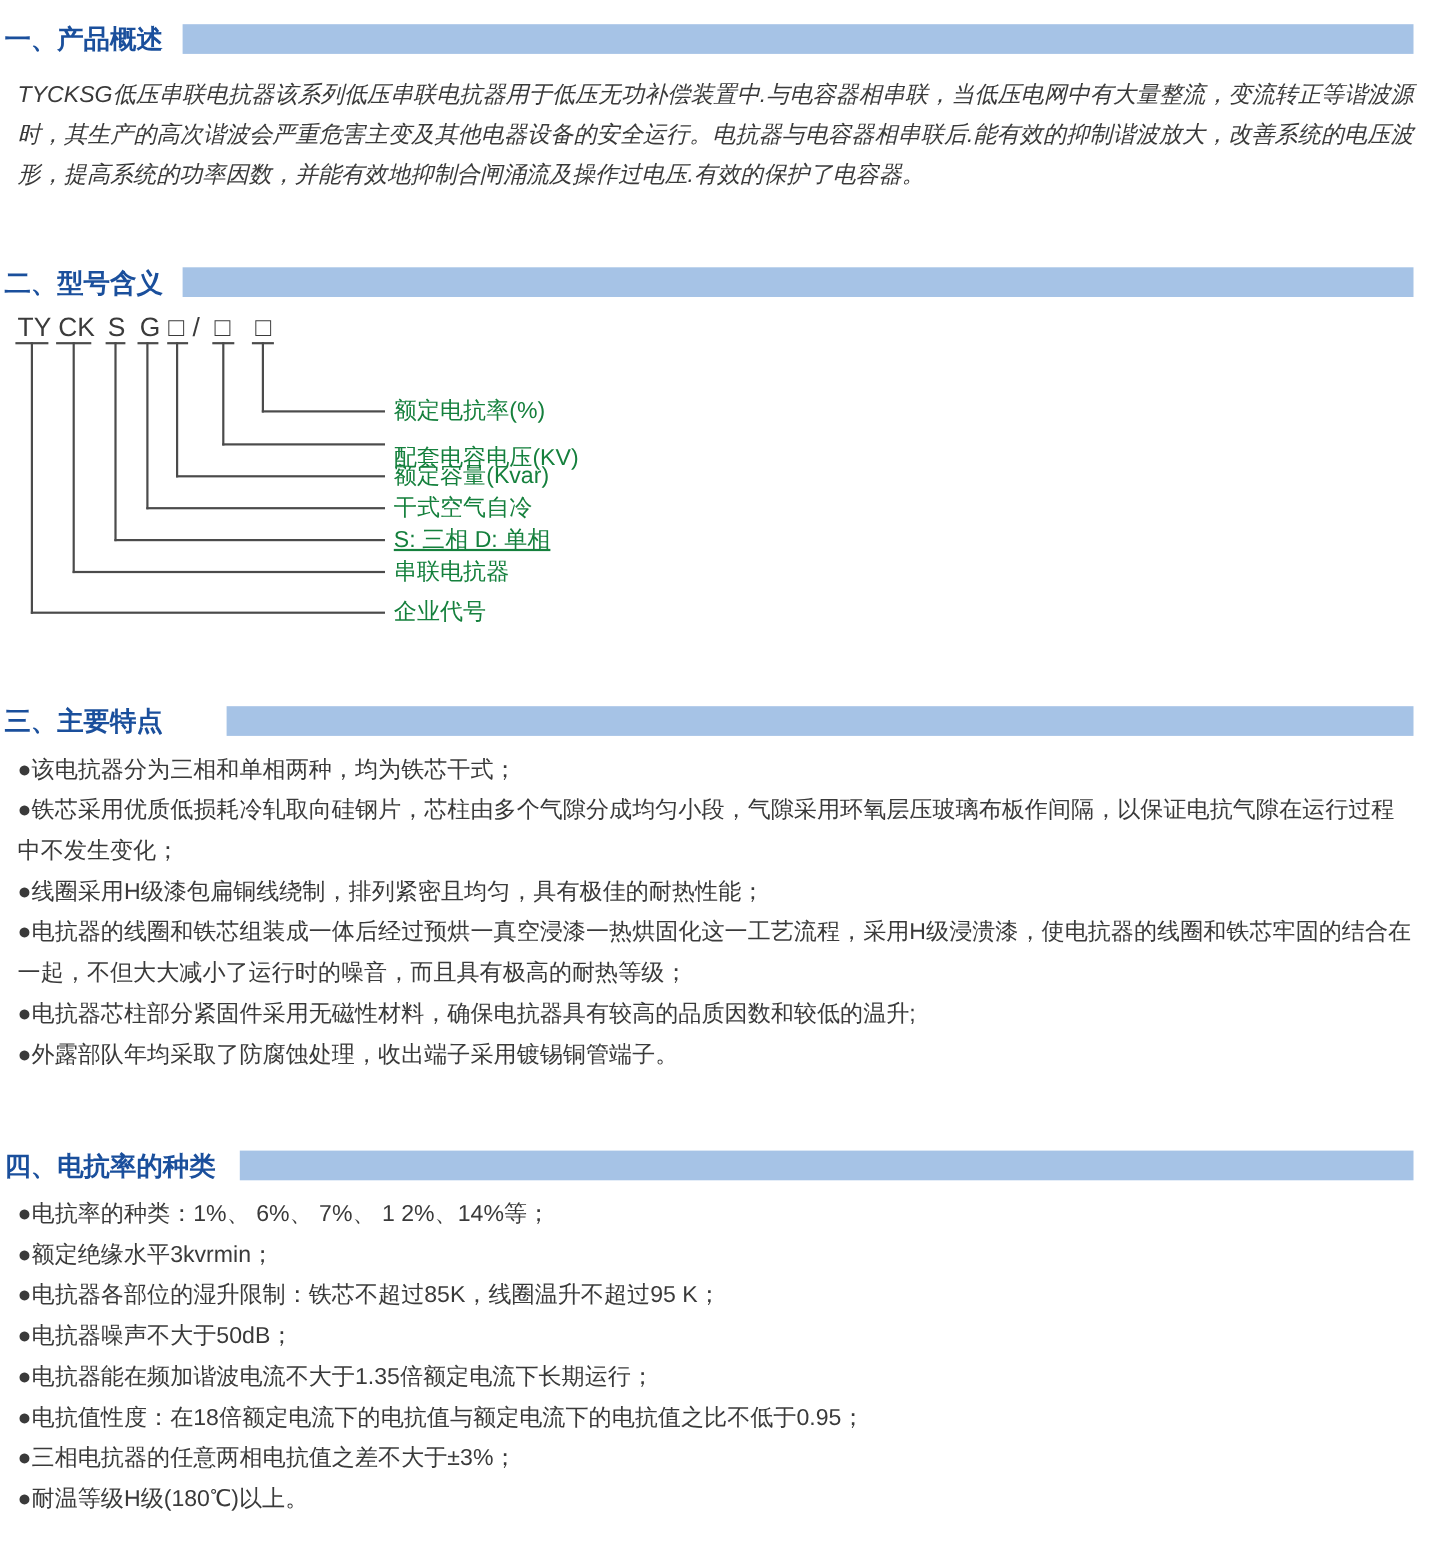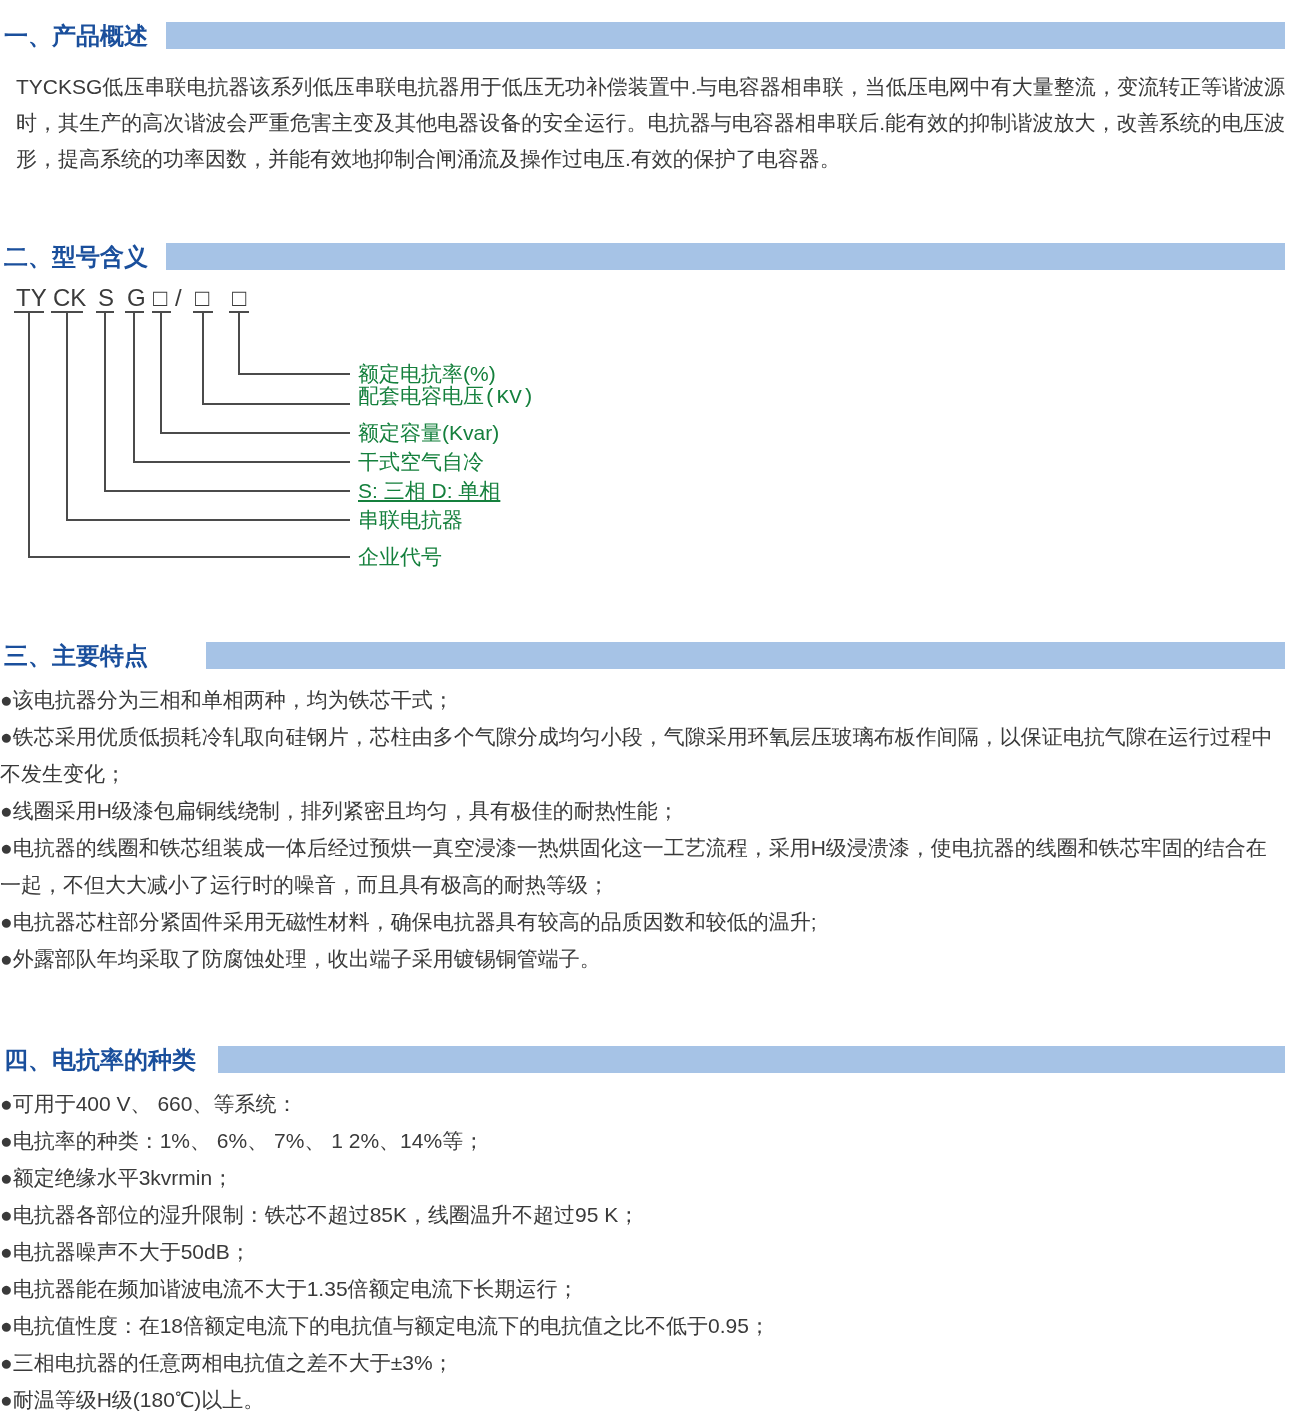--- a/index.html
+++ b/index.html
@@ -38,20 +38,21 @@
   .sec-bar {
     flex: 1;
     height: 27px;
     background: #a6c3e6;
   }
   .para {
     margin: 20px 15px 0 16px;
     font-size: 21px;
     line-height: 36px;
     text-align: justify;
+    font-style: italic;
   }
   .diagram {
     position: relative;
     height: 285px;
     margin-top: 15px;
   }
   .tok {
     position: absolute;
     top: 0;
     font-size: 24px;
@@ -65,21 +66,21 @@
   .dlabel {
     position: absolute;
     left: 358px;
     font-size: 21px;
     line-height: 25px;
     color: #15803d;
     white-space: nowrap;
   }
   ul.bullets {
     list-style: none;
-    margin: 12px 15px 0 0;
+    margin: 12px 15px 0 16px;
     padding: 0;
     font-size: 21px;
     line-height: 37px;
   }
   ul.bullets li { margin: 0; padding: 0; }
 </style>
 </head>
 <body>
 
 <div class="page">
@@ -103,21 +104,21 @@
       <span class="tok" style="left: 175px;">/</span>
       <span class="tok" style="left: 195px;">□</span>
       <span class="tok" style="left: 232px;">□</span>
       <div class="tick" style="left: 229px; top: 26px; width: 20px; height: 2px;"></div>
       <div class="stem" style="left: 238px; top: 26px; width: 2px; height: 64px;"></div>
       <div class="hline" style="left: 238px; top: 88px; width: 112px; height: 2px;"></div>
       <span class="dlabel" style="top: 76px;">额定电抗率(%)</span>
       <div class="tick" style="left: 193px; top: 26px; width: 20px; height: 2px;"></div>
       <div class="stem" style="left: 202px; top: 26px; width: 2px; height: 94px;"></div>
       <div class="hline" style="left: 202px; top: 118px; width: 148px; height: 2px;"></div>
-      <span class="dlabel" style="top: 100px; font-family: Liberation Mono, monospace;">配套电容电压(KV)</span>
+      <span class="dlabel" style="top: 119px;">配套电容电压(KV)</span>
       <div class="tick" style="left: 151.5px; top: 26px; width: 19px; height: 2px;"></div>
       <div class="stem" style="left: 160px; top: 26px; width: 2px; height: 123px;"></div>
       <div class="hline" style="left: 160px; top: 147px; width: 190px; height: 2px;"></div>
       <span class="dlabel" style="top: 135px;">额定容量(Kvar)</span>
       <div class="tick" style="left: 124.5px; top: 26px; width: 19px; height: 2px;"></div>
       <div class="stem" style="left: 133px; top: 26px; width: 2px; height: 152px;"></div>
       <div class="hline" style="left: 133px; top: 176px; width: 217px; height: 2px;"></div>
       <span class="dlabel" style="top: 164px;">干式空气自冷</span>
       <div class="tick" style="left: 96px; top: 26px; width: 18px; height: 2px;"></div>
       <div class="stem" style="left: 104px; top: 26px; width: 2px; height: 181px;"></div>
@@ -144,21 +145,20 @@
       <li>●电抗器的线圈和铁芯组装成一体后经过预烘一真空浸漆一热烘固化这一工艺流程，采用H级浸溃漆，使电抗器的线圈和铁芯牢固的结合在一起，不但大大减小了运行时的噪音，而且具有极高的耐热等级；</li>
       <li>●电抗器芯柱部分紧固件采用无磁性材料，确保电抗器具有较高的品质因数和较低的温升;</li>
       <li>●外露部队年均采取了防腐蚀处理，收出端子采用镀锡铜管端子。</li>
     </ul>
 
   <div class="sec-head m4">
     <span class="sec-title wide">四、电抗率的种类</span>
     <div class="sec-bar"></div>
   </div>
   <ul class="bullets">
-      <li>●可用于400 V、 660、等系统：</li>
       <li>●电抗率的种类：1%、 6%、 7%、 1 2%、14%等；</li>
       <li>●额定绝缘水平3kvrmin；</li>
       <li>●电抗器各部位的湿升限制：铁芯不超过85K，线圈温升不超过95 K；</li>
       <li>●电抗器噪声不大于50dB；</li>
       <li>●电抗器能在频加谐波电流不大于1.35倍额定电流下长期运行；</li>
       <li>●电抗值性度：在18倍额定电流下的电抗值与额定电流下的电抗值之比不低于0.95；</li>
       <li>●三相电抗器的任意两相电抗值之差不大于±3%；</li>
       <li>●耐温等级H级(180℃)以上。</li>
     </ul>
 

